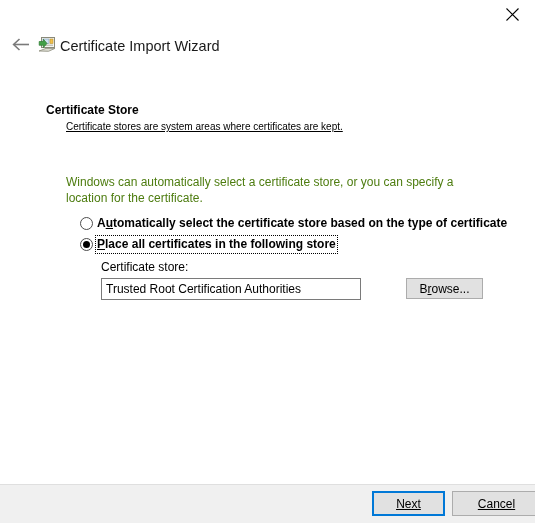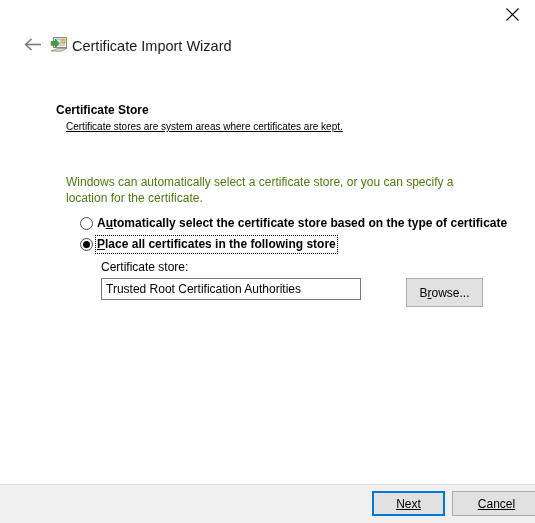--- a/index.html
+++ b/index.html
@@ -36,21 +36,20 @@
     cursor: default;
   }
   #close-button svg { display: block; }
 
   
   #navrow {
     position: absolute;
     left: 0; top: 31px;
     width: 491px;
     height: 32px;
-    margin-left: 12px;
   }
   #back-button {
     position: absolute;
     left: 7px; top: 2px;
     width: 26px;
     height: 26px;
     display: flex;
     align-items: center;
     justify-content: center;
     cursor: default;
@@ -71,21 +70,20 @@
   }
 
   
   #page-heading {
     position: absolute;
     left: 46px; top: 103px;
     font-size: 12px;
     font-weight: bold;
     color: #000;
     white-space: nowrap;
-    margin-left: 10px;
   }
   #page-subheading {
     position: absolute;
     left: 66px; top: 121px;
     font-size: 10px;
     color: #000;
     white-space: nowrap;
     text-decoration: underline;
   }
 
@@ -161,21 +159,21 @@
     font-family: "Liberation Sans", sans-serif;
     font-size: 12px;
     color: #000;
     padding: 0 4px;
     outline: none;
   }
   #browse-button {
     position: absolute;
     left: 406px; top: 278px;
     width: 77px;
-    height: 29px;
+    height: 21px;
     border: 1px solid #acacac;
     background: #e1e1e1;
     font-family: "Liberation Sans", sans-serif;
     font-size: 12px;
     color: #000;
     cursor: default;
     padding: 0;
   }
 
   

